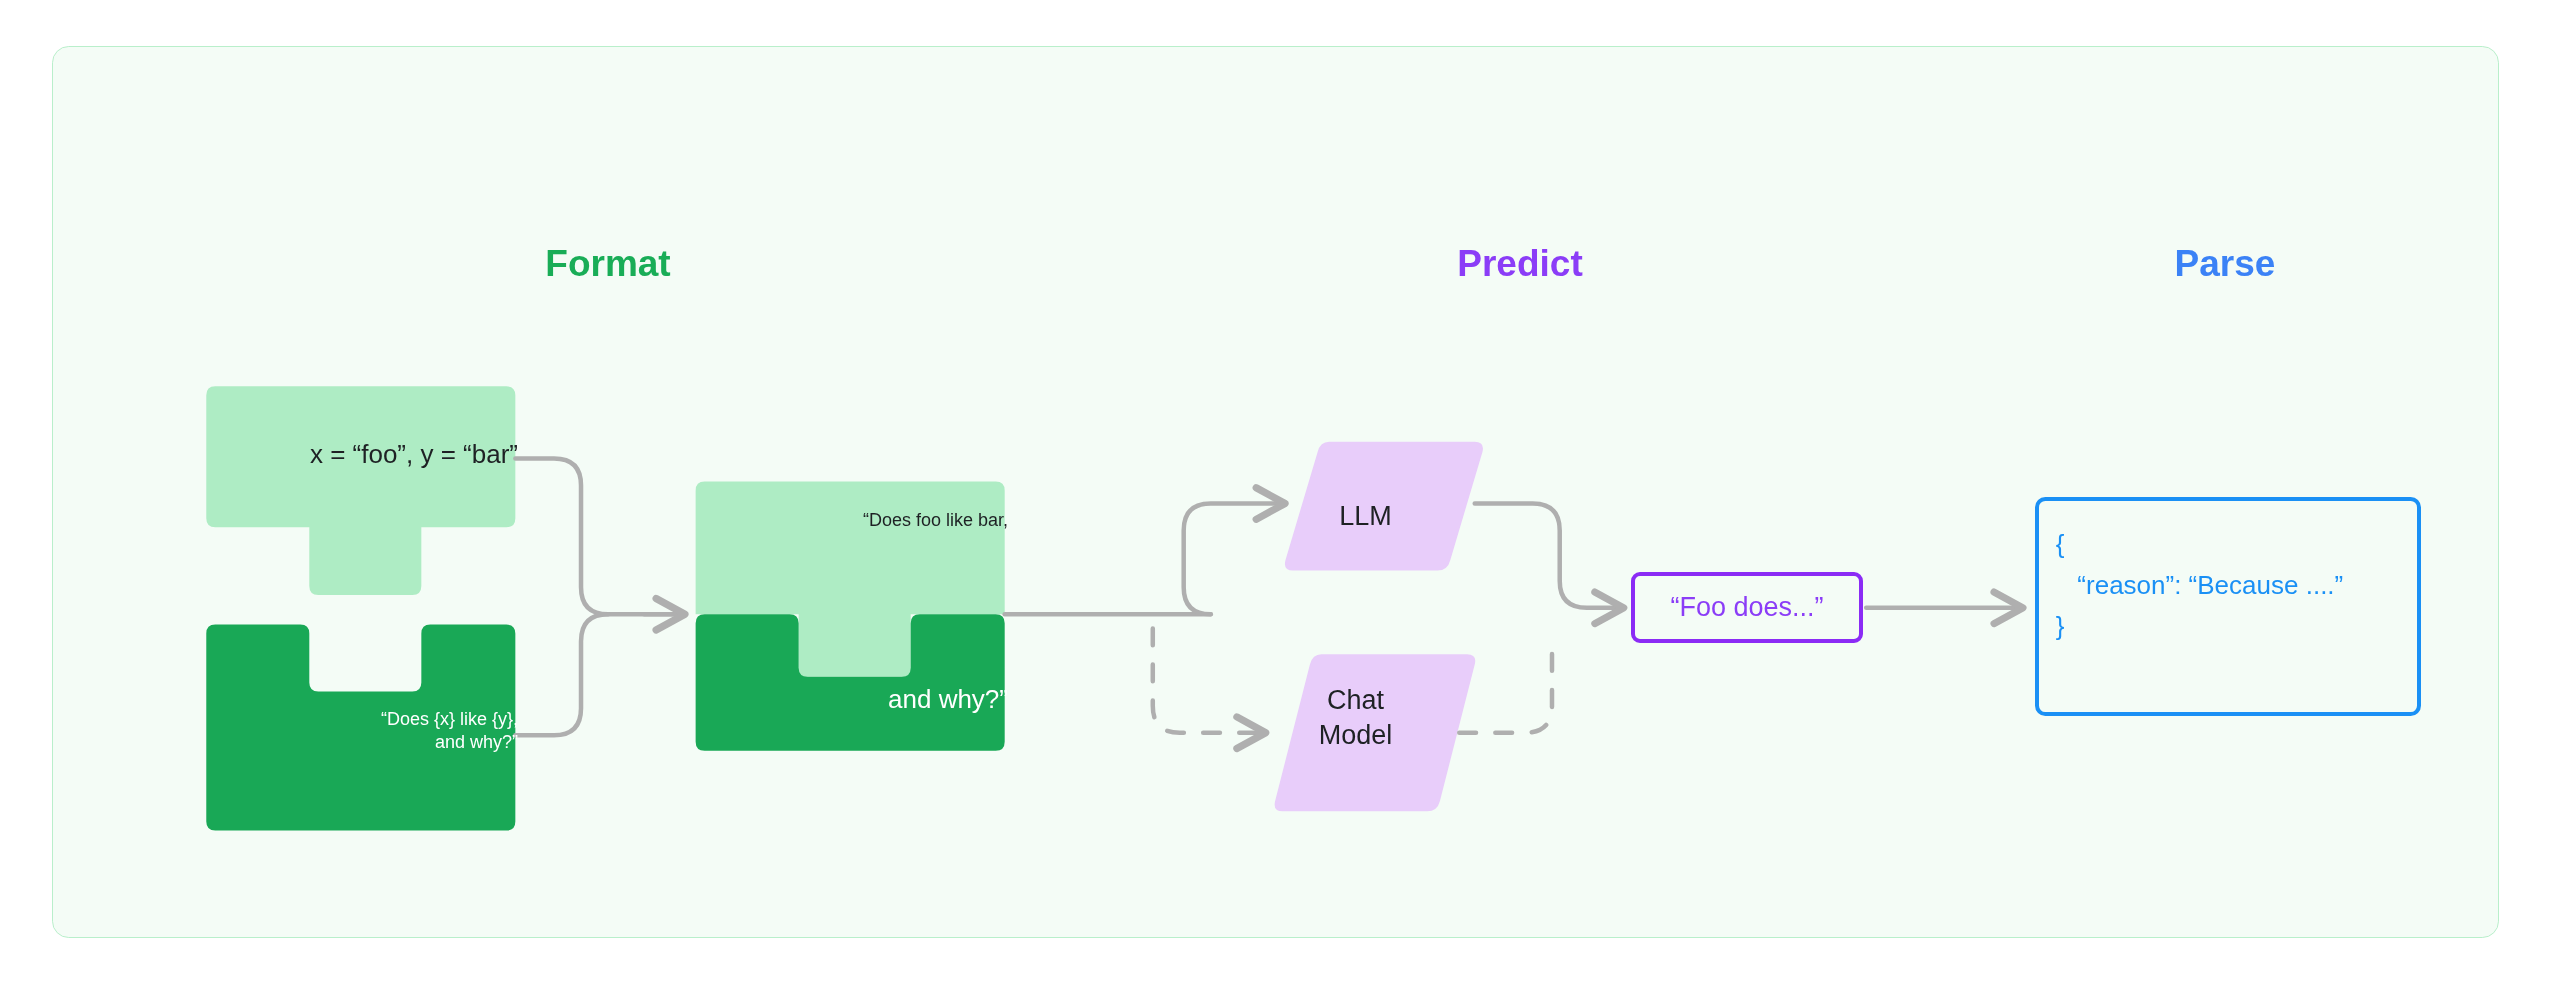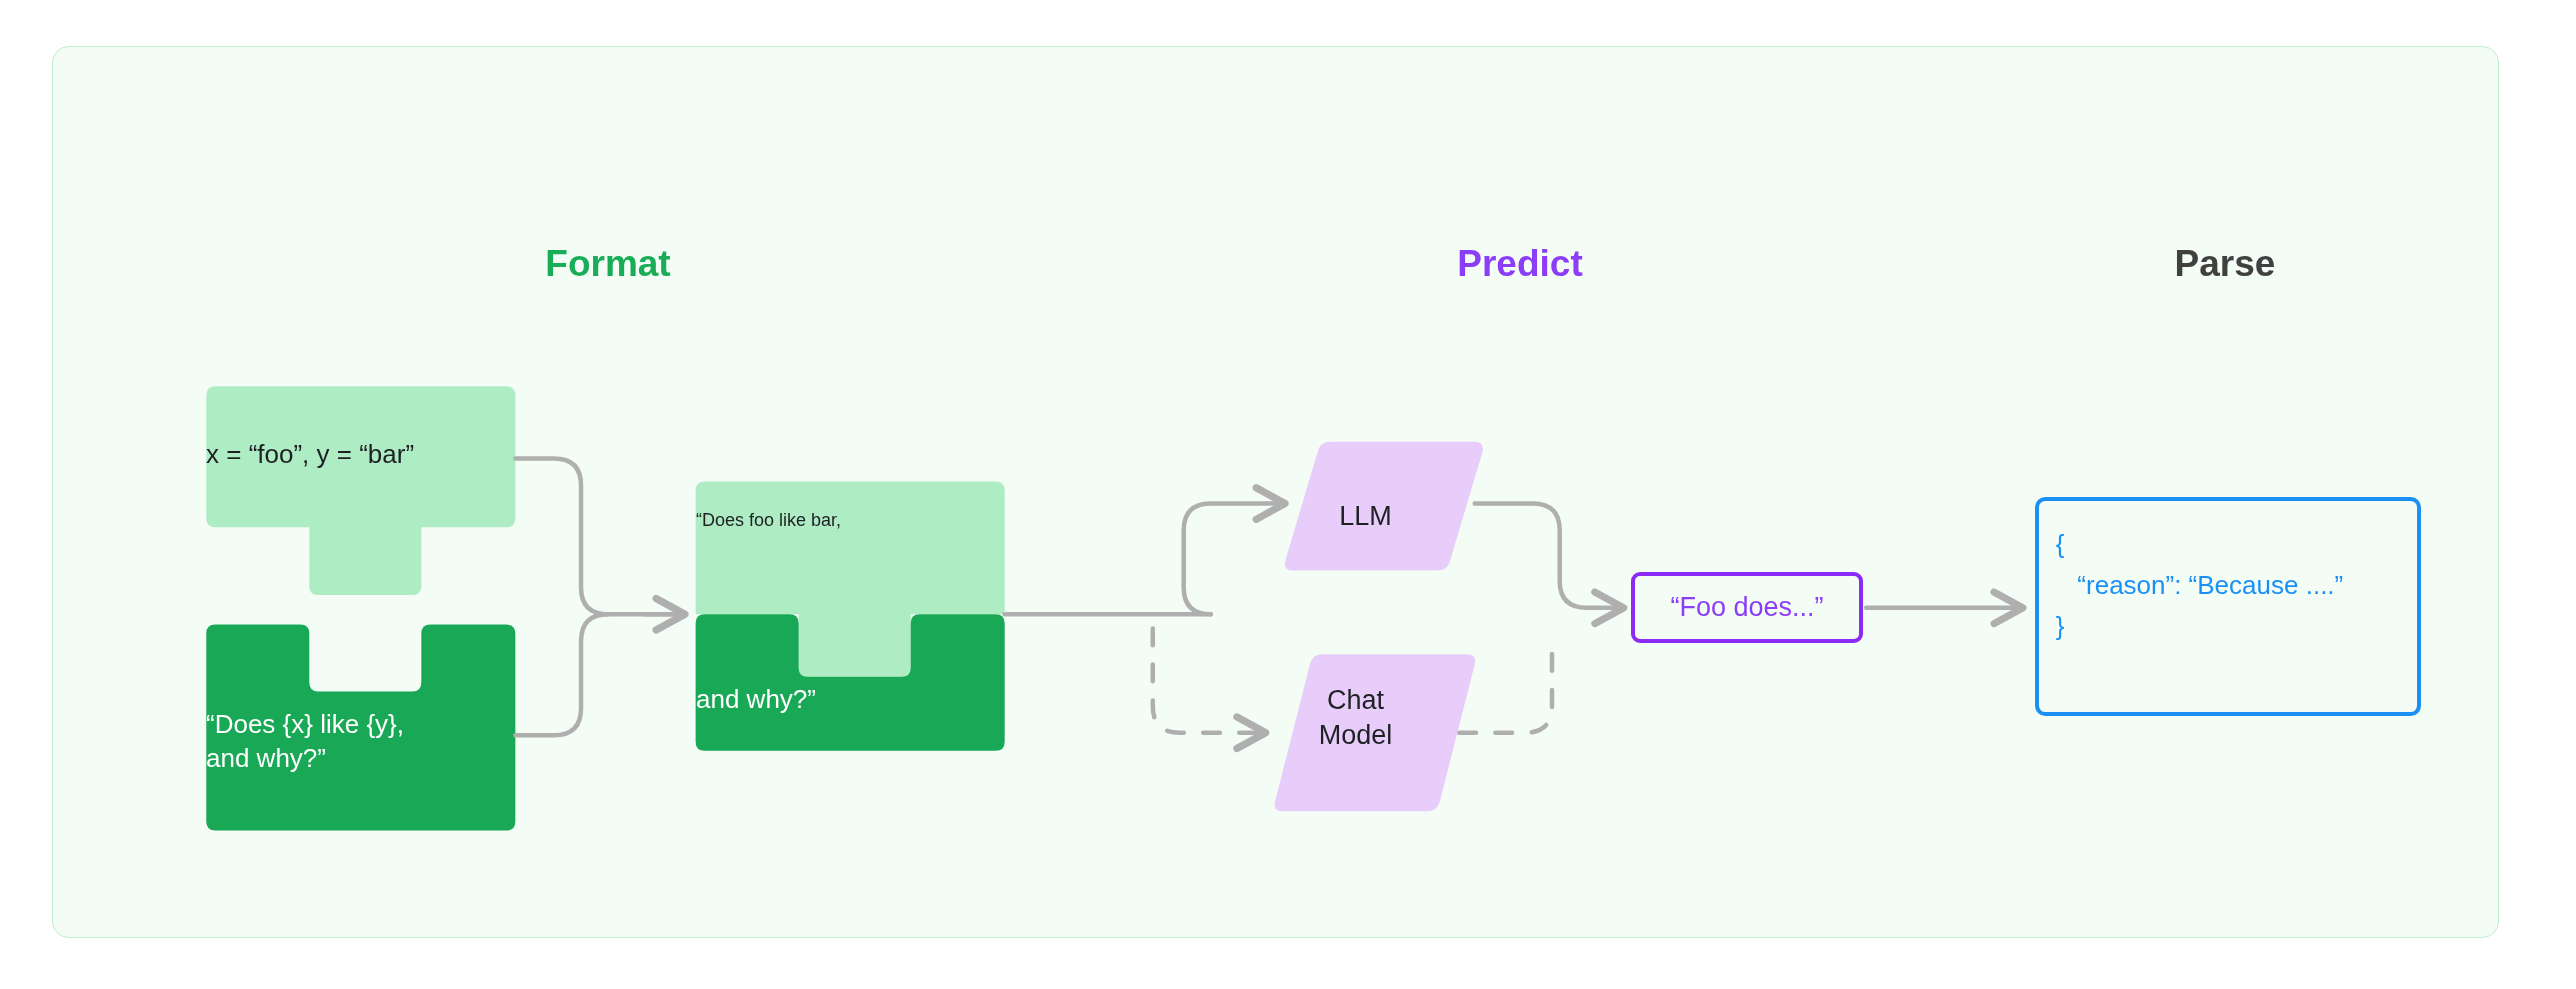--- a/index.html
+++ b/index.html
@@ -53,44 +53,44 @@
   .col-head {
     position: absolute;
     font-size: 37px;
     font-weight: bold;
     text-align: left;
     white-space: nowrap;
     transform: translateX(-50%);
   }
   #head-format  { left: 608px;  top: 243px; color: #19AD57; }
   #head-predict { left: 1520px; top: 243px; color: #8B3DF7; }
-  #head-parse   { left: 2225px; top: 243px; color: #404040; }
+  #head-parse   { left: 2225px; top: 243px; color: #3b82f6; }
 
   
   #shapes {
     position: absolute;
     left: 0; top: 0;
     width: 2576px; height: 989px;
   }
 
   
   .piece-text {
     position: absolute;
-    text-align: left;
+    text-align: right;
     line-height: 1.30;
     white-space: pre-line;
     pointer-events: none;
   }
   #txt-vars {
     left: 206px; top: 438px; width: 312px;
     font-size: 26px; color: #1E2124;
   }
   #txt-tmpl {
     left: 206px; top: 708px; width: 312px;
-    font-size: 26px; color: #ffffff;
+    font-size: 18px; color: #ffffff;
   }
   #txt-merged-top {
     left: 696px; top: 509px; width: 312px;
     font-size: 18px; color: #1E2124;
   }
   #txt-merged-bot {
     left: 696px; top: 683px; width: 312px;
     font-size: 26px; color: #ffffff;
   }
 

